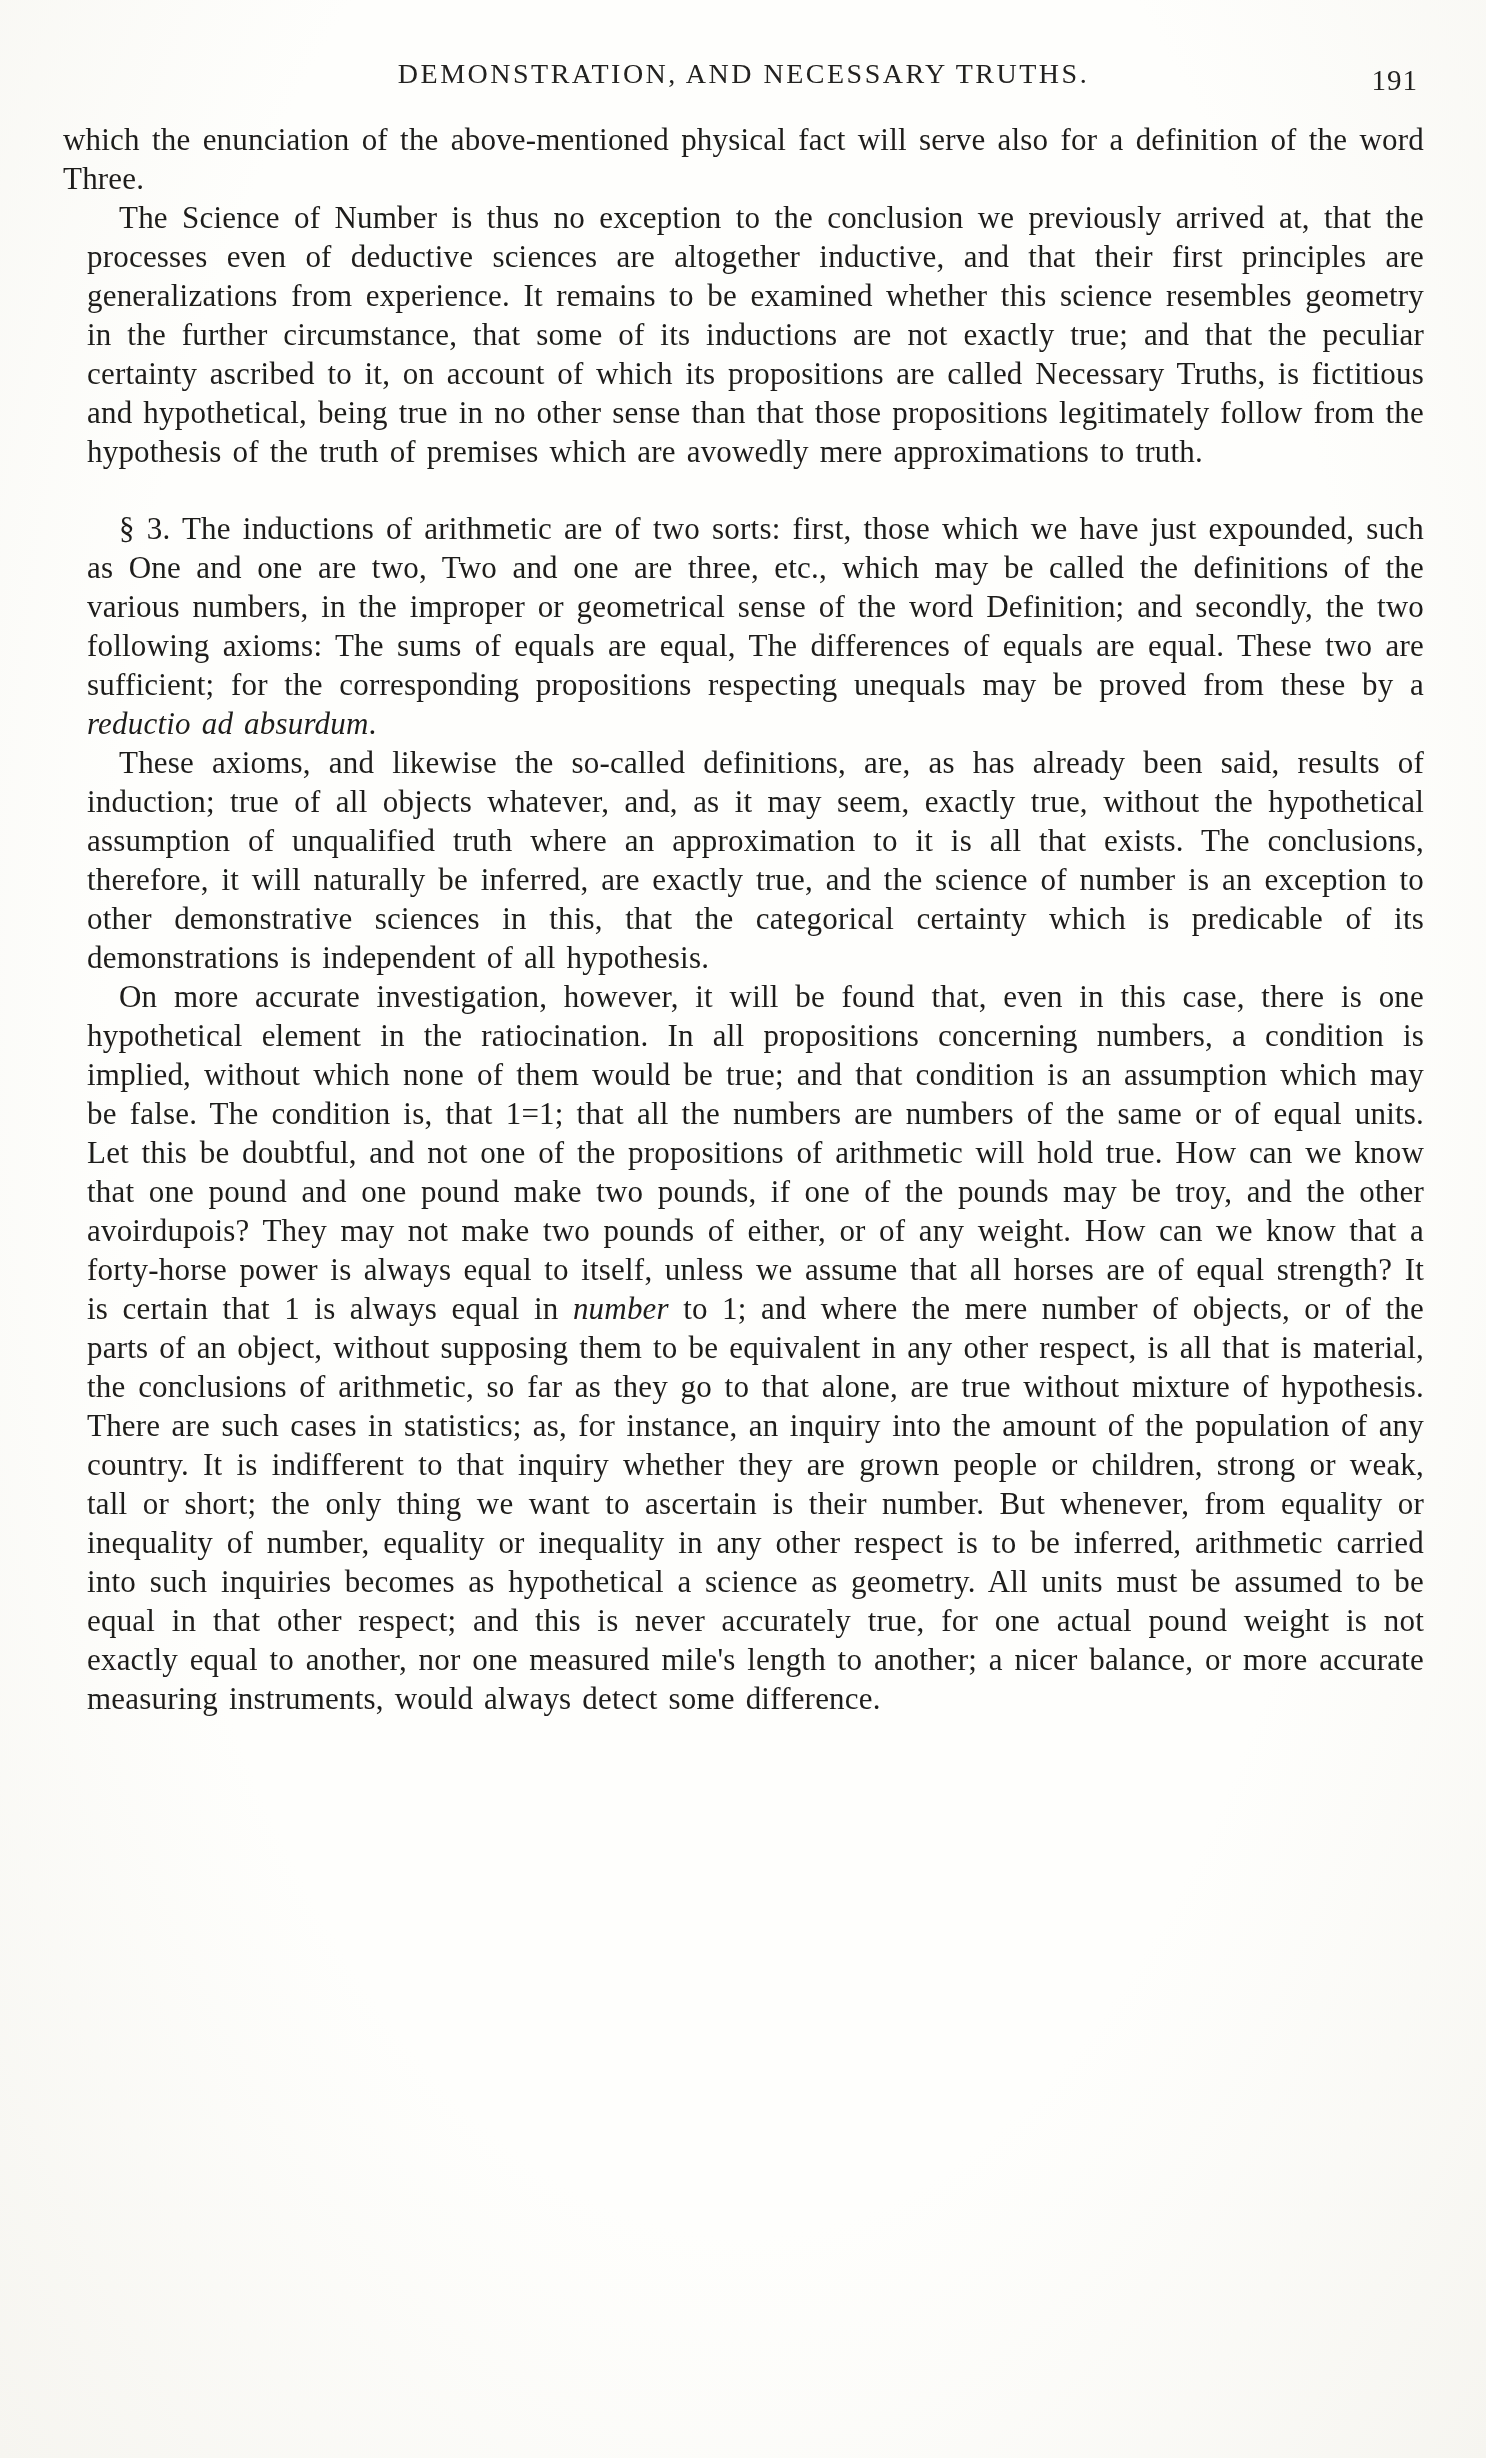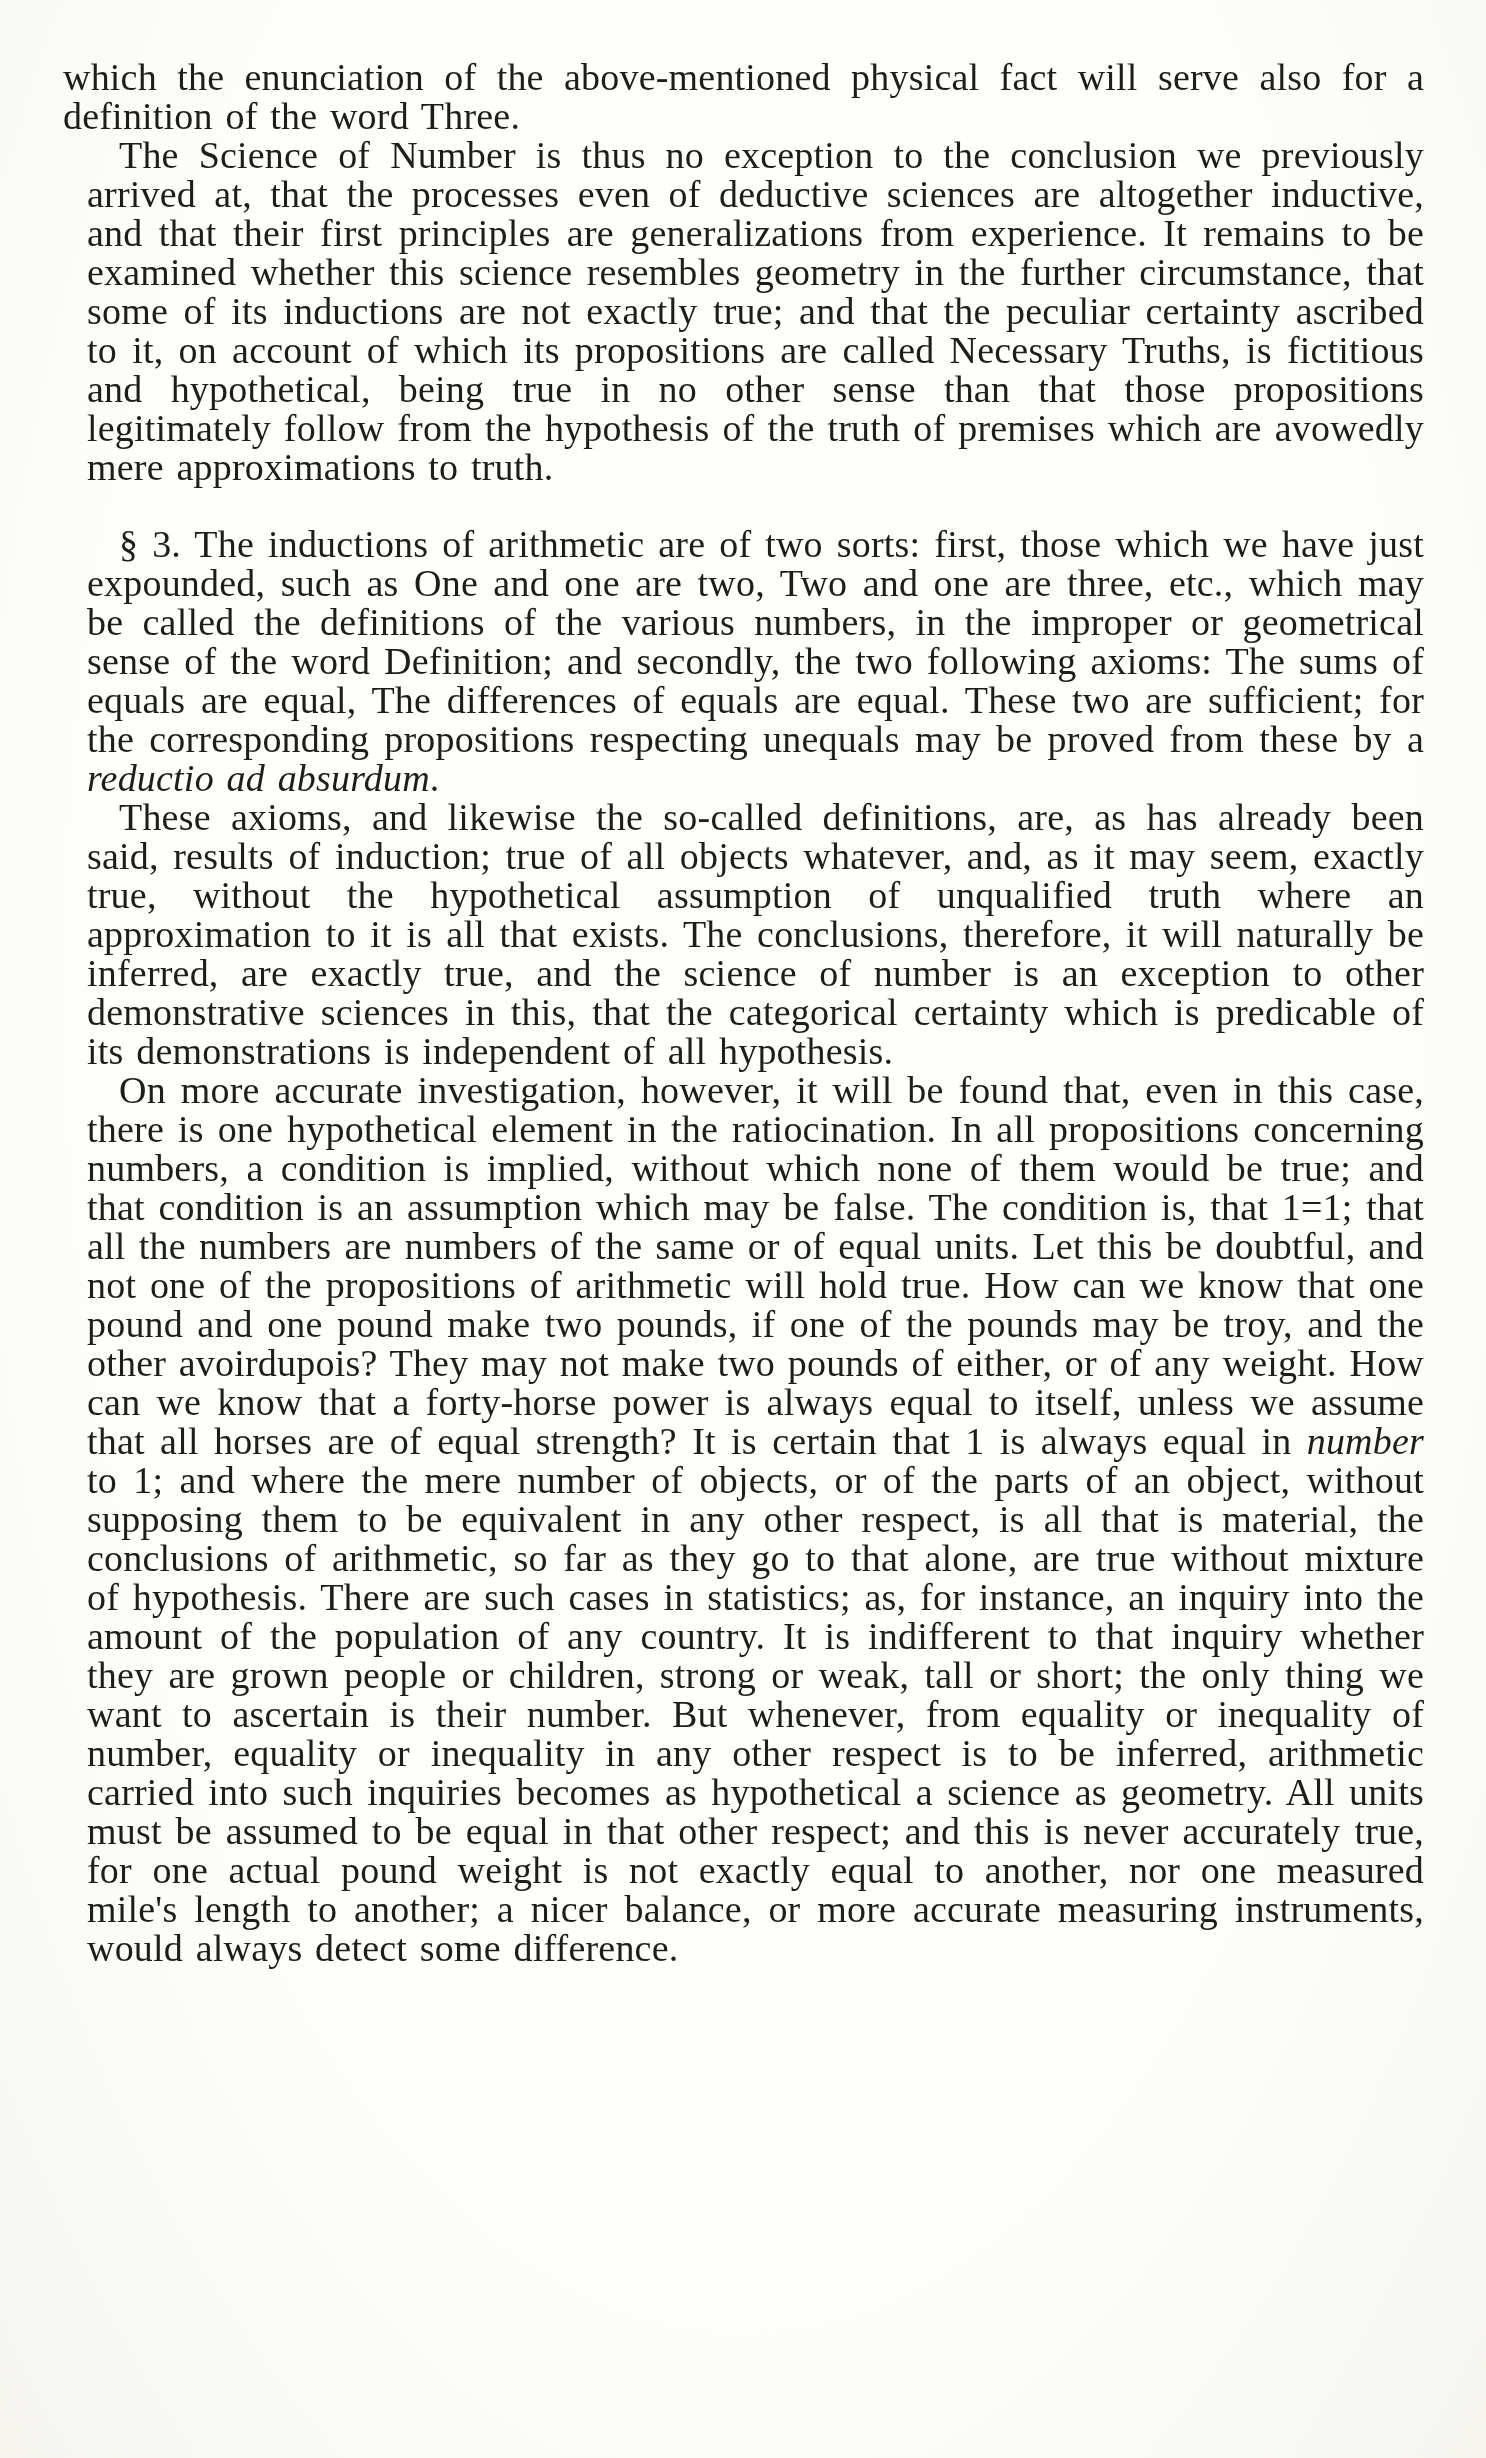--- a/index.html
+++ b/index.html
@@ -39,21 +39,21 @@
   }
   .page-number {
     position: absolute;
     right: 6px;
     top: 6px;
     font-size: 29px;
     letter-spacing: 1px;
     color: #232220;
   }
   .page-body {
-    font-size: 38px;
+    font-size: 31px;
     line-height: 39px;
     text-align: justify;
     word-spacing: 3px;
     letter-spacing: 0.2px;
   }
   p.para {
     margin: 0;
     padding: 0;
   }
   p.para.indent {
@@ -65,20 +65,24 @@
   }
   .italic {
     font-style: italic;
   }
 </style>
 </head>
 <body>
 
 <div class="page">
   <div class="page-inner">
+    <div class="page-header">
+      <div class="running-head">DEMONSTRATION, AND NECESSARY TRUTHS.</div>
+      <div class="page-number">191</div>
+    </div>
     <div class="page-body">
         <p class="para"><span>which the enunciation of the above-mentioned physical fact will serve also for a definition of the word Three.</span></p>
         <p class="para indent"><span>The Science of Number is thus no exception to the conclusion we previously arrived at, that the processes even of deductive sciences are altogether inductive, and that their first principles are generalizations from experience.  It remains to be examined whether this science resembles geometry in the further circumstance, that some of its inductions are not exactly true; and that the peculiar certainty ascribed to it, on account of which its propositions are called Necessary Truths, is fictitious and hypothetical, being true in no other sense than that those propositions legitimately follow from the hypothesis of the truth of premises which are avowedly mere approximations to truth.</span></p>
         <p class="para indent space-before"><span>§ 3. The inductions of arithmetic are of two sorts: first, those which we have just expounded, such as One and one are two, Two and one are three, etc., which may be called the definitions of the various numbers, in the improper or geometrical sense of the word Definition; and secondly, the two following axioms: The sums of equals are equal, The differences of equals are equal.  These two are sufficient; for the corresponding propositions respecting unequals may be proved from these by a </span><span class="italic">reductio ad absurdum</span><span>.</span></p>
         <p class="para indent"><span>These axioms, and likewise the so-called definitions, are, as has already been said, results of induction; true of all objects whatever, and, as it may seem, exactly true, without the hypothetical assumption of unqualified truth where an approximation to it is all that exists.  The conclusions, therefore, it will naturally be inferred, are exactly true, and the science of number is an exception to other demonstrative sciences in this, that the categorical certainty which is predicable of its demonstrations is independent of all hypothesis.</span></p>
         <p class="para indent"><span>On more accurate investigation, however, it will be found that, even in this case, there is one hypothetical element in the ratiocination.  In all propositions concerning numbers, a condition is implied, without which none of them would be true; and that condition is an assumption which may be false.  The condition is, that 1=1; that all the numbers are numbers of the same or of equal units.  Let this be doubtful, and not one of the propositions of arithmetic will hold true.  How can we know that one pound and one pound make two pounds, if one of the pounds may be troy, and the other avoirdupois?  They may not make two pounds of either, or of any weight.  How can we know that a forty-horse power is always equal to itself, unless we assume that all horses are of equal strength?  It is certain that 1 is always equal in </span><span class="italic">number</span><span> to 1; and where the mere number of objects, or of the parts of an object, without supposing them to be equivalent in any other respect, is all that is material, the conclusions of arithmetic, so far as they go to that alone, are true without mixture of hypothesis.  There are such cases in statistics; as, for instance, an inquiry into the amount of the population of any country.  It is indifferent to that inquiry whether they are grown people or children, strong or weak, tall or short; the only thing we want to ascertain is their number.  But whenever, from equality or inequality of number, equality or inequality in any other respect is to be inferred, arithmetic carried into such inquiries becomes as hypothetical a science as geometry.  All units must be assumed to be equal in that other respect; and this is never accurately true, for one actual pound weight is not exactly equal to another, nor one measured mile's length to another; a nicer balance, or more accurate measuring instruments, would always detect some difference.</span></p>
       </div>
   </div>
 </div>
 

